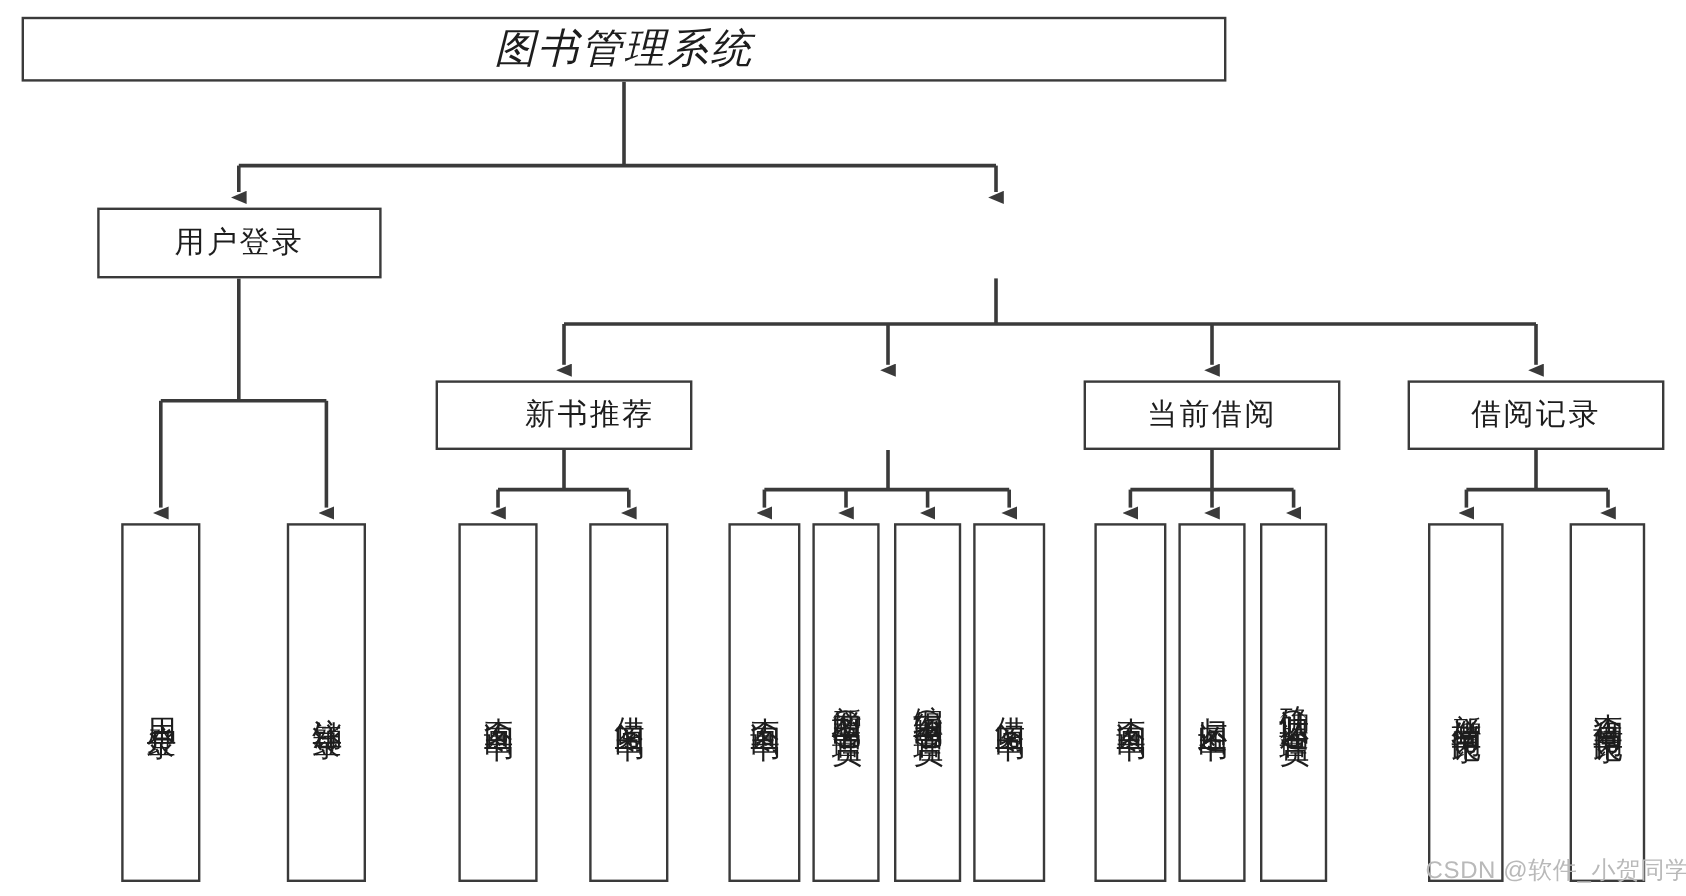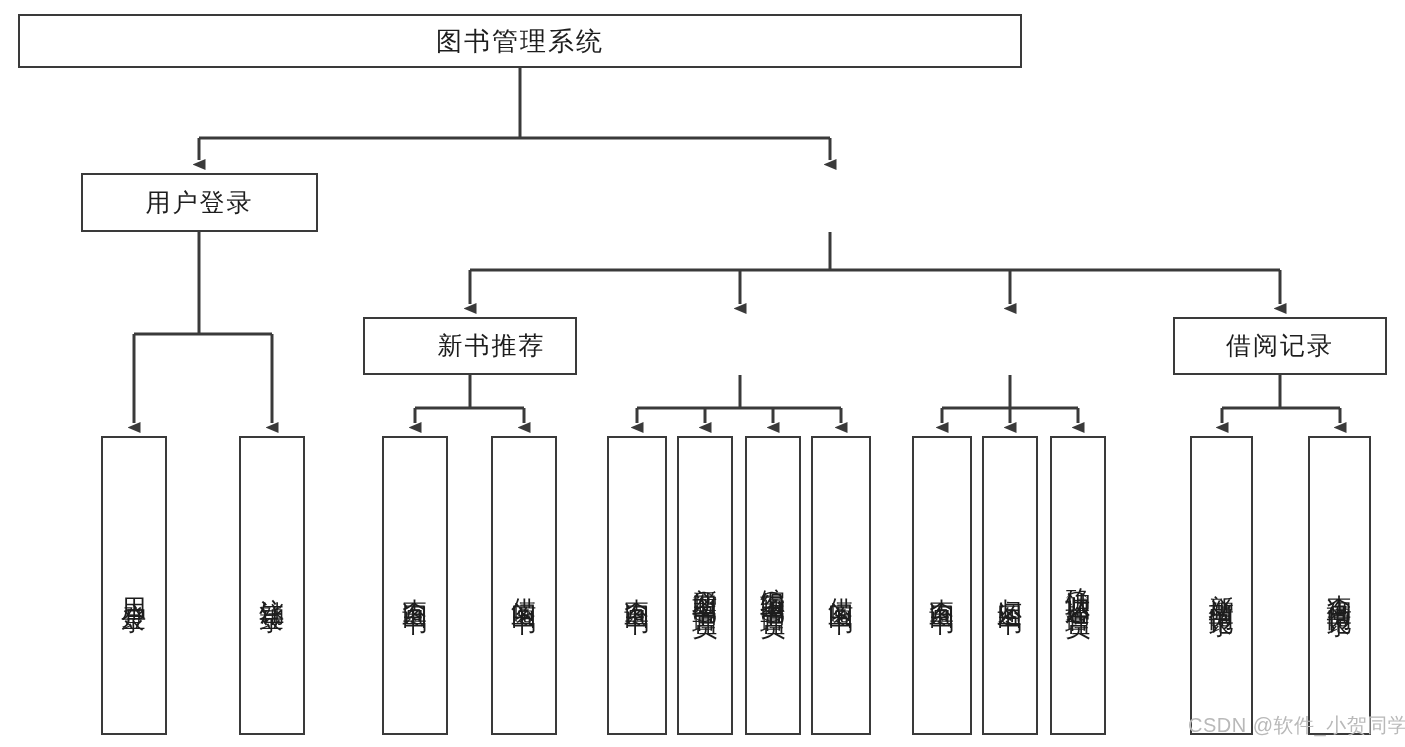--- a/index.html
+++ b/index.html
@@ -57,21 +57,22 @@
   .node.vertical .node-label {
     writing-mode: vertical-rl;
     text-orientation: upright;
     font-size: 25px;
     letter-spacing: 4px;
     line-height: 1.05;
     max-height: 278px;
     white-space: normal;
   }
   .node.root .node-label {
-    font-size: 26px;
+    font-size: 34px;
+    font-style: italic;
   }
   .watermark {
     position: absolute;
     left: 1188px;
     top: 712px;
     font-size: 20px;
     color: #b9b9b9;
     letter-spacing: 0.5px;
     white-space: nowrap;
     user-select: none;
@@ -137,20 +138,23 @@
     <span class="node-label">图书管理系统</span>
   </div>
 
   <div class="node horizontal" style="left:81px; top:173px; width:237px; height:59px;">
     <span class="node-label">用户登录</span>
   </div>
 
   <div class="node horizontal" style="left:363px; top:317px; width:214px; height:58px;padding-left:43px;">
     <span class="node-label">新书推荐</span>
   </div>
+  <div class="node horizontal" style="left:903px; top:317px; width:214px; height:58px;">
+    <span class="node-label">当前借阅</span>
+  </div>
   <div class="node horizontal" style="left:1173px; top:317px; width:214px; height:58px;font-family:Liberation Serif, serif;">
     <span class="node-label">借阅记录</span>
   </div>
 
   <div class="node vertical" style="left:101px; top:436px; width:66px; height:299px;">
     <span class="node-label">用户登录</span>
   </div>
   <div class="node vertical" style="left:239px; top:436px; width:66px; height:299px;">
     <span class="node-label">注销登录</span>
   </div>

